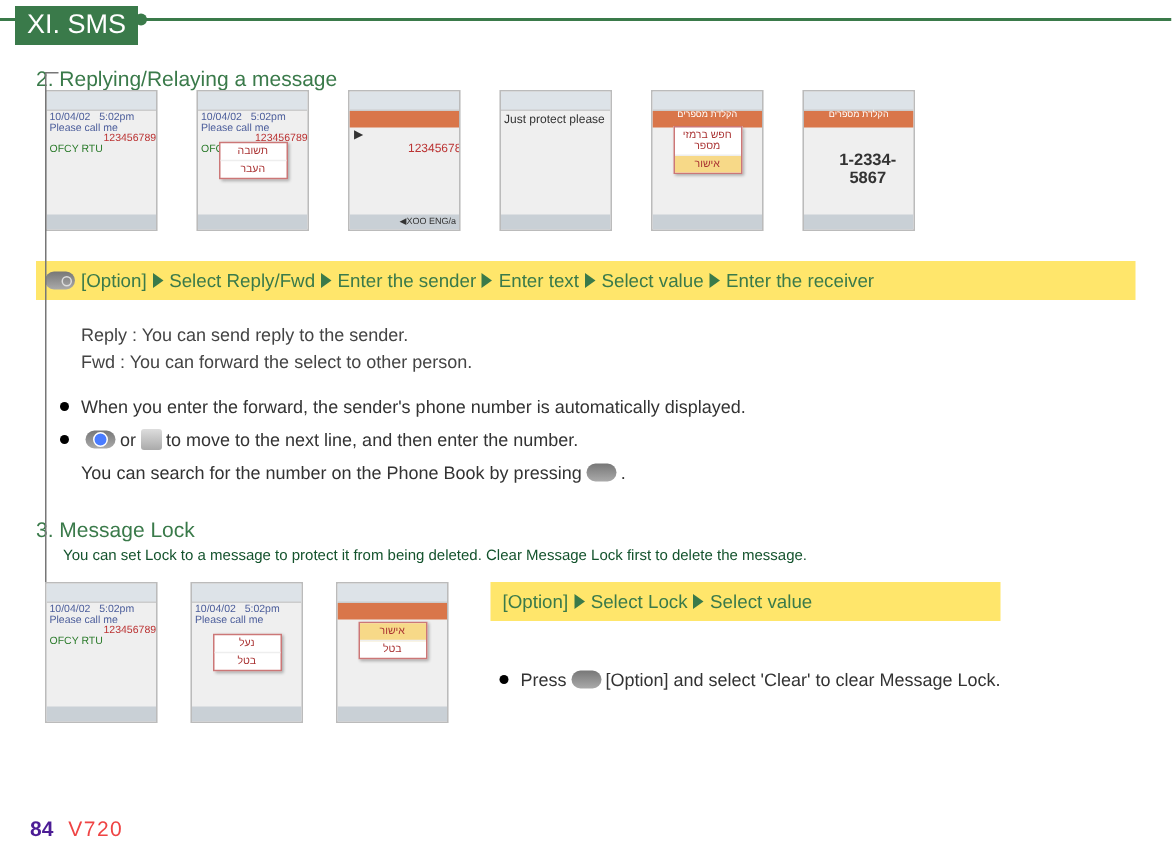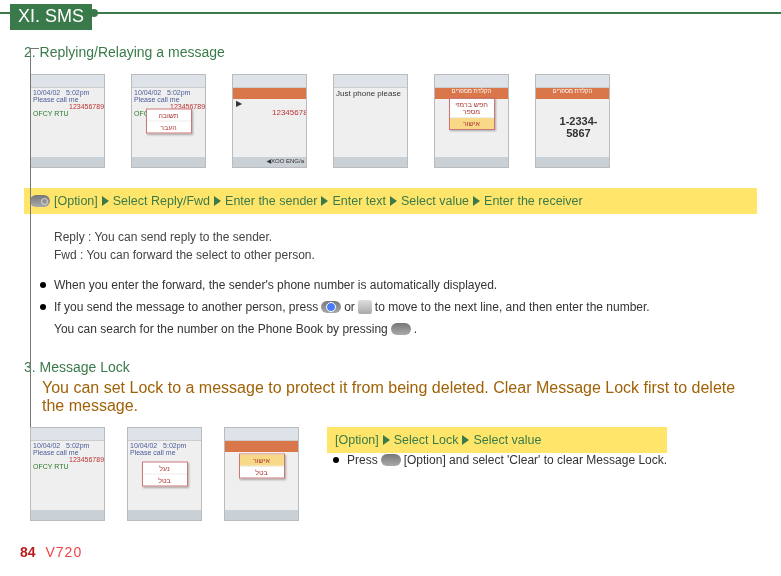--- a/index.html
+++ b/index.html
@@ -41,21 +41,20 @@
   .content {
     position: absolute;
     top: 44px;
     left: 24px;
     right: 24px;
   }
   
   .sub {
     color: #3a7a4a;
     font-size: 14px;
-    margin-bottom: 14px;
   }
   
   .shotsrow {
     display: flex;
     gap: 26px;
     margin-left: 6px;
     margin-bottom: 20px;
   }
   .shot {
     width: 73px;
@@ -151,22 +150,22 @@
   }
   .inlineicon.circle::after {content:""; position:absolute; left:50%; top:50%; transform:translate(-50%,-50%); width:8px; height:8px; border:1px solid #fff; border-radius:50%; background:#4a7cff;}
   .inlineicon.small{width:14px;height:14px;border-radius:2px;background:linear-gradient(#ddd,#aaa);}
 
   .sub2 {
     color:#3a7a4a;
     font-size:14px;
     margin-top:18px;
   }
   .desc {
-    font-size: 16px;
-    color:#a16207;
+    font-size: 10px;
+    color:#14532d;
     margin:4px 0 12px 18px;
   }
   .row2 {
     display:flex;
     align-items:flex-start;
   }
   .shotsrow2 {
     display:flex;
     gap:22px;
     margin-left:6px;
@@ -179,32 +178,32 @@
     align-items:center;
     font-size:12.5px;
     color:#3a7a4a;
     white-space: nowrap;
   }
   .pressline{
     display:flex;
     align-items:center;
     font-size:12px;
     color:#333;
-    margin-top:0;
+    margin-top:32px;
     margin-left:6px;
   }
 
   .footer {
     position:absolute;
     bottom:16px;
     left:20px;
     font-size:14px;
     color:#666;
   }
-  .footer .pn{color:#b91c1c; font-weight:bold;}
+  .footer .pn{color:#4c1d95; font-weight:bold;}
   .footer .model{color:#ef4444; letter-spacing:1px; margin-left:6px;}
   .shot .orangebar{height:11px; background:#d9764a; color:#fff; font-size:6px; text-align:center;}
 </style>
 </head>
 <body>
 
 <div class="topline"></div>
 <div class="tab">XI. SMS</div>
 <div class="dot"></div>
 
@@ -248,21 +247,21 @@
       <div class="orangebar"></div>
       <div style="position:absolute; top:24px; left:3px; font-size:8px;">▶ <span class="red">1234567890_</span></div>
       <div class="footbar">
           <span></span>
           <span>◀XOO ENG/a</span>
         </div>
     </div>
 
     <div class="shot">
       <div class="bar"></div>
-      <div style="position:absolute; top:14px; left:2px; font-size:8px;">Just phone please</div>
+      <div style="position:absolute; top:14px; left:2px; font-size:8px;">Just protect please</div>
       <div class="footbar"></div>
     </div>
 
     <div class="shot">
       <div class="bar"></div>
       <div class="orangebar">הקלדת מספרים</div>
       <div class="popup" style="top:42%;">
         <div>חפש ברמזי מספר</div>
         <div style="background:#f7d988;">אישור</div>
       </div>
@@ -302,21 +301,20 @@
       </div>
   </div>
 
   <div class="bullets">
     <div class="row">
       <span class="b"></span>
       <span>When you enter the forward, the sender's phone number is automatically displayed.</span>
     </div>
     <div class="row">
       <span class="b"></span>
-      <span>If you send the message to another person, press</span>
       <span class="inlineicon circle"></span>
       <span>or</span>
       <span class="inlineicon small"></span>
       <span>to move to the next line, and then enter the number.</span>
     </div>
     <div class="row" style="margin-left:14px;">
       <span>You can search for the number on the Phone Book by pressing</span>
       <span class="inlineicon"></span>
       <span>.</span>
     </div>

